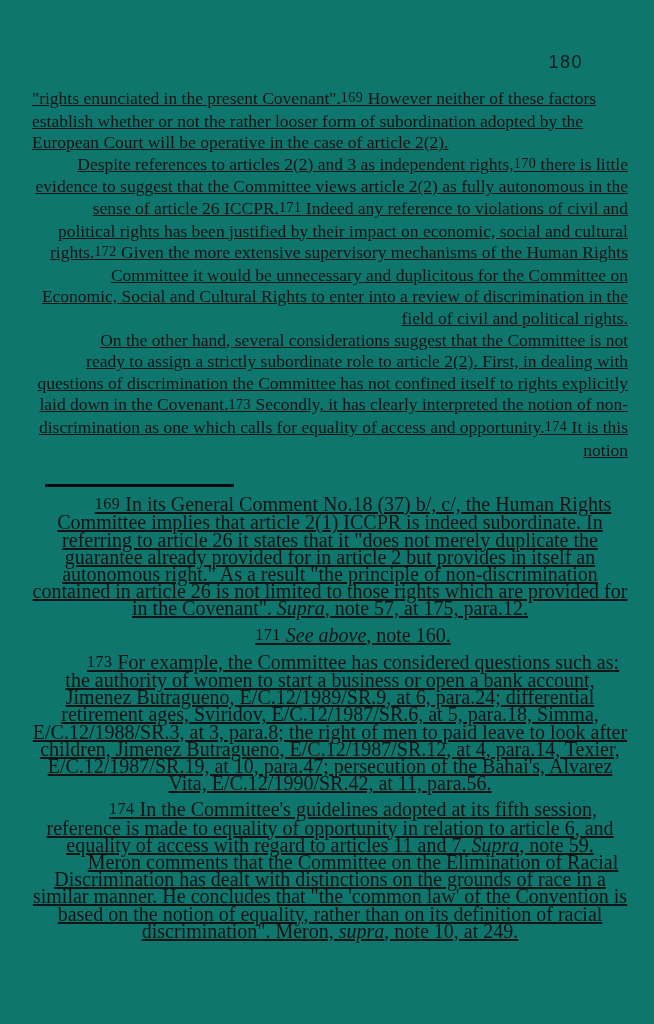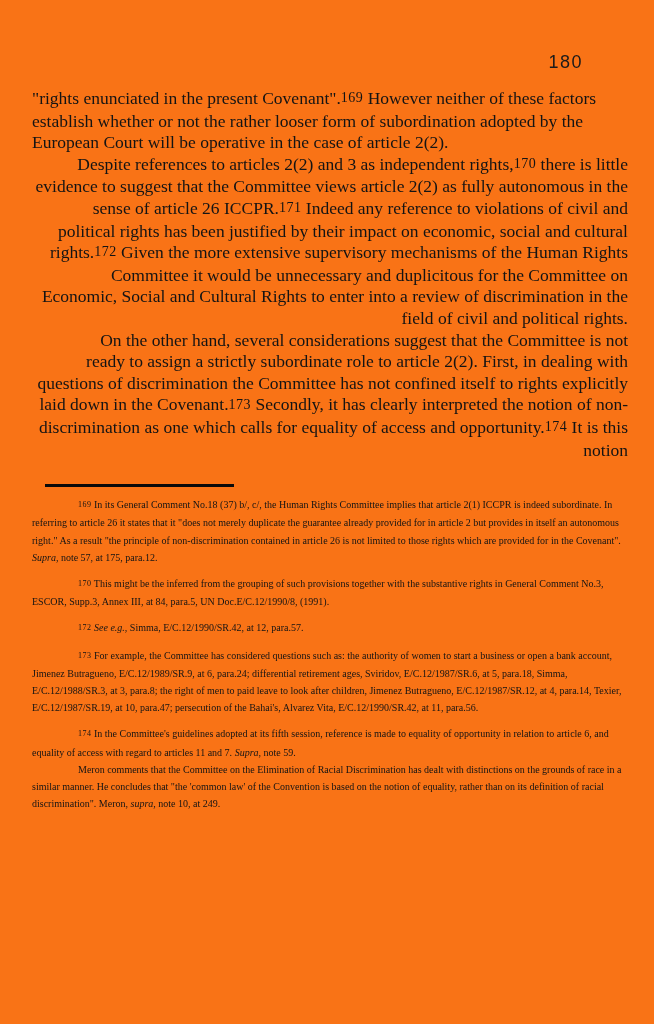--- a/index.html
+++ b/index.html
@@ -5,26 +5,27 @@
   html, body {
     margin: 0;
     padding: 0;
     background: #e8e8e8;
   }
   .page {
     position: relative;
     width: 654px;
     height: 1024px;
     margin: 0 auto;
-    background: #f97316;
+    background: #0f766e;
     color: #141414;
     font-family: "Liberation Serif", "DejaVu Serif", serif;
     overflow: hidden;
     box-sizing: border-box;
     padding: 88px 26px 0 32px;
+    text-decoration: underline;
   }
   .page-number {
     position: absolute;
     top: 52px;
     right: 71px;
     font-family: "Liberation Sans", "DejaVu Sans", sans-serif;
     font-size: 18px;
     letter-spacing: 1.5px;
     color: #1b1b1b;
   }
@@ -46,22 +47,23 @@
     top: -0.12em;
     letter-spacing: 0.5px;
   }
   .footnote-rule {
     width: 189px;
     border: none;
     border-top: 3px solid #0a0a0a;
     margin: 23px 0 9px 13px;
   }
   .footnotes {
-    font-size: 10px;
+    font-size: 20px;
     line-height: 17.2px;
+    text-align: center;
   }
   .footnote {
     margin: 0 0 9px 0;
   }
   .footnote p {
     margin: 0;
     text-indent: 46px;
   }
 </style>
 </head>
@@ -76,24 +78,21 @@
       <p class="indent"><span>On the other hand, several considerations suggest that the Committee is not ready to assign a strictly subordinate role to article 2(2). First, in dealing with questions of discrimination the Committee has not confined itself to rights explicitly laid down in the Covenant.</span><span class="fnref">173</span><span> Secondly, it has clearly interpreted the notion of non-discrimination as one which calls for equality of access and opportunity.</span><span class="fnref">174</span><span> It is this notion</span></p>
     </div>
 
   <hr class="footnote-rule">
 
   <div class="footnotes">
       <div class="footnote">
         <p><span class="fnref">169</span><span> In its General Comment No.18 (37) b/, c/, the Human Rights Committee implies that article 2(1) ICCPR is indeed subordinate. In referring to article 26 it states that it "does not merely duplicate the guarantee already provided for in article 2 but provides in itself an autonomous right." As a result "the principle of non-discrimination contained in article 26 is not limited to those rights which are provided for in the Covenant". </span><i>Supra</i><span>, note 57, at 175, para.12.</span></p>
       </div>
       <div class="footnote">
-        <p><span class="fnref">170</span><span> This might be the inferred from the grouping of such provisions together with the substantive rights in General Comment No.3, ESCOR, Supp.3, Annex III, at 84, para.5, UN Doc.E/C.12/1990/8, (1991).</span></p>
-      </div>
-      <div class="footnote">
-        <p><span class="fnref">172</span><span> </span><i>See e.g.</i><span>, Simma, E/C.12/1990/SR.42, at 12, para.57.</span></p>
+        <p><span class="fnref">171</span><span> </span><i>See above</i><span>, note 160.</span></p>
       </div>
       <div class="footnote">
         <p><span class="fnref">173</span><span> For example, the Committee has considered questions such as: the authority of women to start a business or open a bank account, Jimenez Butragueno, E/C.12/1989/SR.9, at 6, para.24; differential retirement ages, Sviridov, E/C.12/1987/SR.6, at 5, para.18, Simma, E/C.12/1988/SR.3, at 3, para.8; the right of men to paid leave to look after children, Jimenez Butragueno, E/C.12/1987/SR.12, at 4, para.14, Texier, E/C.12/1987/SR.19, at 10, para.47; persecution of the Bahai's, Alvarez Vita, E/C.12/1990/SR.42, at 11, para.56.</span></p>
       </div>
       <div class="footnote">
         <p><span class="fnref">174</span><span> In the Committee's guidelines adopted at its fifth session, reference is made to equality of opportunity in relation to article 6, and equality of access with regard to articles 11 and 7. </span><i>Supra</i><span>, note 59.</span></p>
         <p><span>Meron comments that the Committee on the Elimination of Racial Discrimination has dealt with distinctions on the grounds of race in a similar manner. He concludes that "the 'common law' of the Convention is based on the notion of equality, rather than on its definition of racial discrimination". Meron, </span><i>supra</i><span>, note 10, at 249.</span></p>
       </div>
     </div>
 </div>

